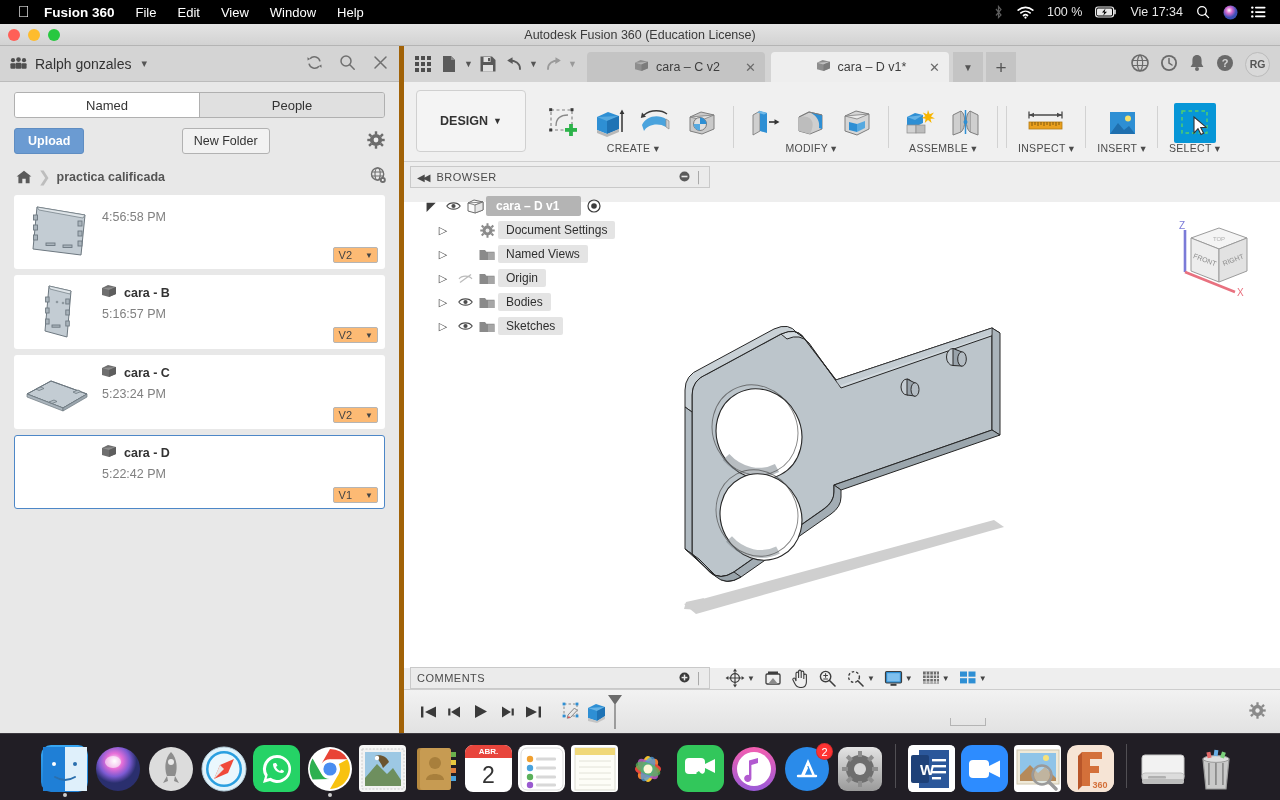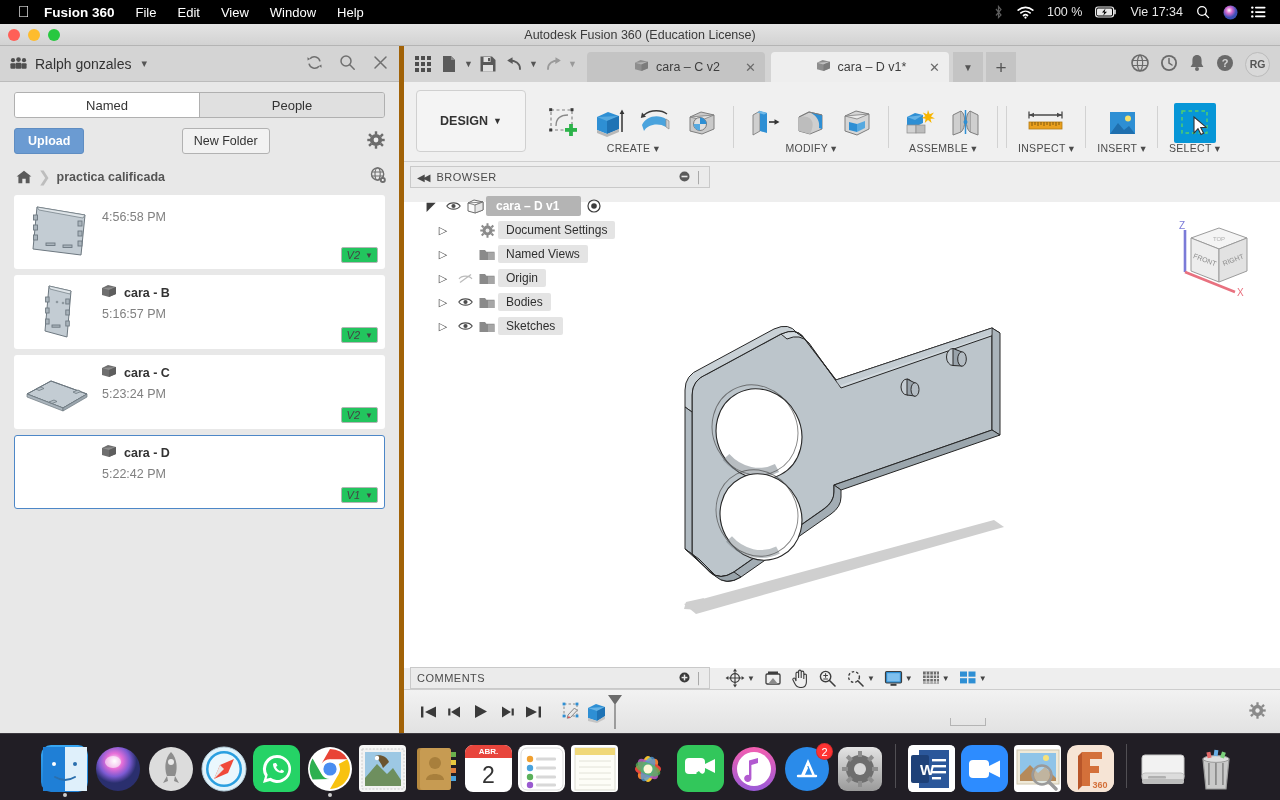--- a/index.html
+++ b/index.html
@@ -77,22 +77,22 @@
     background:#fff; border:1px solid transparent; border-radius:3px;
     height:74px; margin-bottom:6px; display:flex; position:relative;
   }
   .fileitem.selected { border:1px solid #4d87c7; }
   .fileitem .thumb { width:84px; display:flex; align-items:center; justify-content:center; }
   .fileitem .meta { flex:1; padding:8px 6px 0 2px; position:relative; }
   .fileitem .nm { font-size:12.5px; font-weight:bold; color:#333; display:flex; align-items:center; gap:7px;}
   .fileitem .tm { font-size:12.5px; color:#808080; margin-top:6px; margin-left:1px; }
   .vpill {
     position:absolute; right:6px; bottom:5px; border:1px solid #b5b5b5; border-radius:2px;
-    background:#22c55e; font-size:11px; color:#444; padding:1px 4px 1px 5px;
-    display:flex; align-items:center; gap:5px;font-style:italic;
+    background:#fdba74; font-size:11px; color:#444; padding:1px 4px 1px 5px;
+    display:flex; align-items:center; gap:13px;
   }
 
   
   #main {
     position:absolute; left:404px; top:46px; width:876px; height:687px;
     background:#eeeeee;
   }
   #apptabs { height:36px; background:#d4d4d4; display:flex; align-items:center; padding-left:6px; }
   .tb-ico { width:26px; height:26px; display:flex; align-items:center; justify-content:center; }
   .doc-tab {

